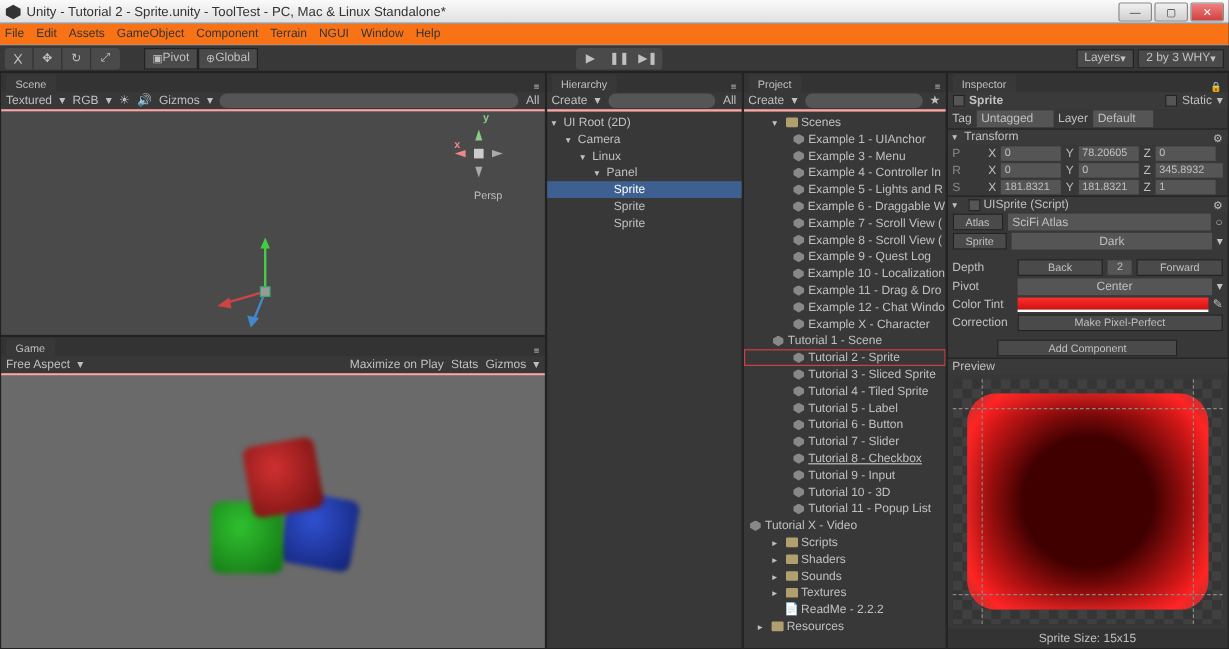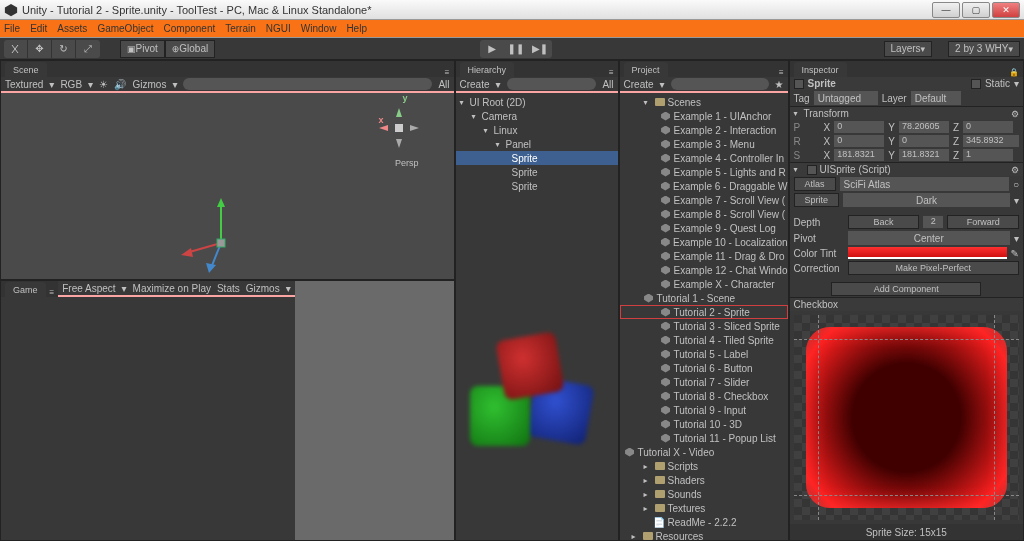--- a/index.html
+++ b/index.html
@@ -22,28 +22,28 @@
 
 
 .top-toolbar { height: 22px; background: #383838; display: flex; align-items: center; padding: 0 4px; border-bottom: 1px solid #222; }
 .tool-group { display: flex; gap: 0; background: #4a4a4a; border-radius: 3px; }
 .tool-btn { width: 24px; height: 18px; display: flex; align-items: center; justify-content: center; color: #c0c0c0; border-right: 1px solid #333; }
 .tool-btn:last-child { border-right: none; }
 .pivot-group { margin-left: 20px; display: flex; gap: 0; }
 .pivot-btn { height: 18px; padding: 0 6px; background: #4a4a4a; display: flex; align-items: center; border: 1px solid #222; color: #c0c0c0; font-size: 9px; }
 .play-group { position: absolute; left: 480px; display: flex; background: #4a4a4a; border-radius: 3px; }
 .play-btn { width: 24px; height: 18px; display: flex; align-items: center; justify-content: center; }
-.right-dropdowns { margin-left: auto; display: flex; gap: 16px; }
+.right-dropdowns { margin-left: auto; display: flex; gap: 3px; }
 .dropdown { height: 16px; padding: 0 6px; background: #4a4a4a; border: 1px solid #222; display: flex; align-items: center; font-size: 9px; }
 
 
 .panels { position: absolute; top: 22px; left: 0; right: 0; bottom: 0; display: flex; }
 .left-col { width: 460px; display: flex; flex-direction: column; }
 .scene-panel { height: 220px; display: flex; flex-direction: column; border: 1px solid #222; }
-.game-panel { flex: 1; display: flex; flex-direction: row; border: 1px solid #222; }
+.game-panel { flex: 1; display: flex; flex-direction: column; border: 1px solid #222; }
 .hierarchy-panel { width: 166px; border: 1px solid #222; }
 .project-panel { width: 170px; border: 1px solid #222; }
 .inspector-panel { flex: 1; border: 1px solid #222; display: flex; flex-direction: column; }
 
 
 .tab-header { height: 16px; display: flex; background: #333; align-items: flex-end; }
 .tab { height: 15px; padding: 0 8px; background: #383838; border-top-left-radius: 3px; border-top-right-radius: 3px; display: flex; align-items: center; font-size: 9px; color: #c0c0c0; margin-left: 4px; }
 .tab-opts { margin-left: auto; padding: 0 4px; font-size: 8px; }
 
 .sub-toolbar { height: 16px; background: #383838; display: flex; align-items: center; padding: 0 4px; gap: 6px; border-bottom: 2px solid #fca5a5; font-size: 9px; }
@@ -269,40 +269,39 @@
         <span>★</span>
       </div>
       <div class="tree" style="overflow:hidden;white-space:nowrap">
         <div class="tree-item" style="padding-left:24px">
             <span class="tree-arrow">▾</span>
             <span class="tree-icon folder-icon"></span>
             <span>Scenes</span>
           </div>
         <div id="proj-scenes">
             <div class="tree-item" style="padding-left: 40px;"><span class="tree-icon unity-icon"></span>Example 1 - UIAnchor</div>
-            <div class="tree-item" style="padding-left: 40px;"><span class="tree-icon unity-icon"></span>Example 2 - Interaction</div>
             <div class="tree-item" style="padding-left: 40px;"><span class="tree-icon unity-icon"></span>Example 3 - Menu</div>
             <div class="tree-item" style="padding-left: 40px;"><span class="tree-icon unity-icon"></span>Example 4 - Controller In</div>
             <div class="tree-item" style="padding-left: 40px;"><span class="tree-icon unity-icon"></span>Example 5 - Lights and R</div>
             <div class="tree-item" style="padding-left: 40px;"><span class="tree-icon unity-icon"></span>Example 6 - Draggable W</div>
             <div class="tree-item" style="padding-left: 40px;"><span class="tree-icon unity-icon"></span>Example 7 - Scroll View (</div>
             <div class="tree-item" style="padding-left: 40px;"><span class="tree-icon unity-icon"></span>Example 8 - Scroll View (</div>
             <div class="tree-item" style="padding-left: 40px;"><span class="tree-icon unity-icon"></span>Example 9 - Quest Log</div>
             <div class="tree-item" style="padding-left: 40px;"><span class="tree-icon unity-icon"></span>Example 10 - Localization</div>
             <div class="tree-item" style="padding-left: 40px;"><span class="tree-icon unity-icon"></span>Example 11 - Drag &amp; Dro</div>
             <div class="tree-item" style="padding-left: 40px;"><span class="tree-icon unity-icon"></span>Example 12 - Chat Windo</div>
             <div class="tree-item" style="padding-left: 40px;"><span class="tree-icon unity-icon"></span>Example X - Character</div>
             <div class="tree-item" style="padding-left: 23px;"><span class="tree-icon unity-icon"></span>Tutorial 1 - Scene</div>
             <div class="tree-item hl" style="padding-left: 40px;"><span class="tree-icon unity-icon"></span>Tutorial 2 - Sprite</div>
             <div class="tree-item" style="padding-left: 40px;"><span class="tree-icon unity-icon"></span>Tutorial 3 - Sliced Sprite</div>
             <div class="tree-item" style="padding-left: 40px;"><span class="tree-icon unity-icon"></span>Tutorial 4 - Tiled Sprite</div>
             <div class="tree-item" style="padding-left: 40px;"><span class="tree-icon unity-icon"></span>Tutorial 5 - Label</div>
             <div class="tree-item" style="padding-left: 40px;"><span class="tree-icon unity-icon"></span>Tutorial 6 - Button</div>
             <div class="tree-item" style="padding-left: 40px;"><span class="tree-icon unity-icon"></span>Tutorial 7 - Slider</div>
-            <div class="tree-item" style="padding-left: 40px;"><span class="tree-icon unity-icon"></span>Tutorial 8 - Checkbox</div>
+            <div class="tree-item" style="padding-left: 40px; text-decoration: underline;"><span class="tree-icon unity-icon"></span>Tutorial 8 - Checkbox</div>
             <div class="tree-item" style="padding-left: 40px;"><span class="tree-icon unity-icon"></span>Tutorial 9 - Input</div>
             <div class="tree-item" style="padding-left: 40px;"><span class="tree-icon unity-icon"></span>Tutorial 10 - 3D</div>
             <div class="tree-item" style="padding-left: 40px;"><span class="tree-icon unity-icon"></span>Tutorial 11 - Popup List</div>
             <div class="tree-item" style=""><span class="tree-icon unity-icon"></span>Tutorial X - Video</div>
           </div>
         <div id="proj-folders">
             <div class="tree-item" style="padding-left: 24px;"><span class="tree-arrow">▸</span><span class="tree-icon folder-icon"></span>Scripts</div>
             <div class="tree-item" style="padding-left: 24px;"><span class="tree-arrow">▸</span><span class="tree-icon folder-icon"></span>Shaders</div>
             <div class="tree-item" style="padding-left: 24px;"><span class="tree-arrow">▸</span><span class="tree-icon folder-icon"></span>Sounds</div>
             <div class="tree-item" style="padding-left: 24px;"><span class="tree-arrow">▸</span><span class="tree-icon folder-icon"></span>Textures</div>
@@ -414,21 +413,21 @@
       </div>
       <div class="insp-row">
         <span style="width:50px">Correction</span>
         <div class="insp-btn">Make Pixel-Perfect</div>
       </div>
       <div class="insp-row" style="justify-content:center;padding-top:6px">
         <div class="insp-btn" style="flex:0 0 150px">Add Component</div>
       </div>
 
       <div class="comp-header">
-          <span>Checkbox</span>
+          <span>Preview</span>
         </div>
       <div class="preview-area">
         <div class="checker"></div>
         <div class="sprite-preview"></div>
         <div class="guide-h" style="top:24px"></div>
         <div class="guide-h" style="bottom:24px"></div>
         <div class="guide-v" style="left:24px"></div>
         <div class="guide-v" style="right:24px"></div>
       </div>
       <div class="preview-footer">Sprite Size: 15x15</div>

